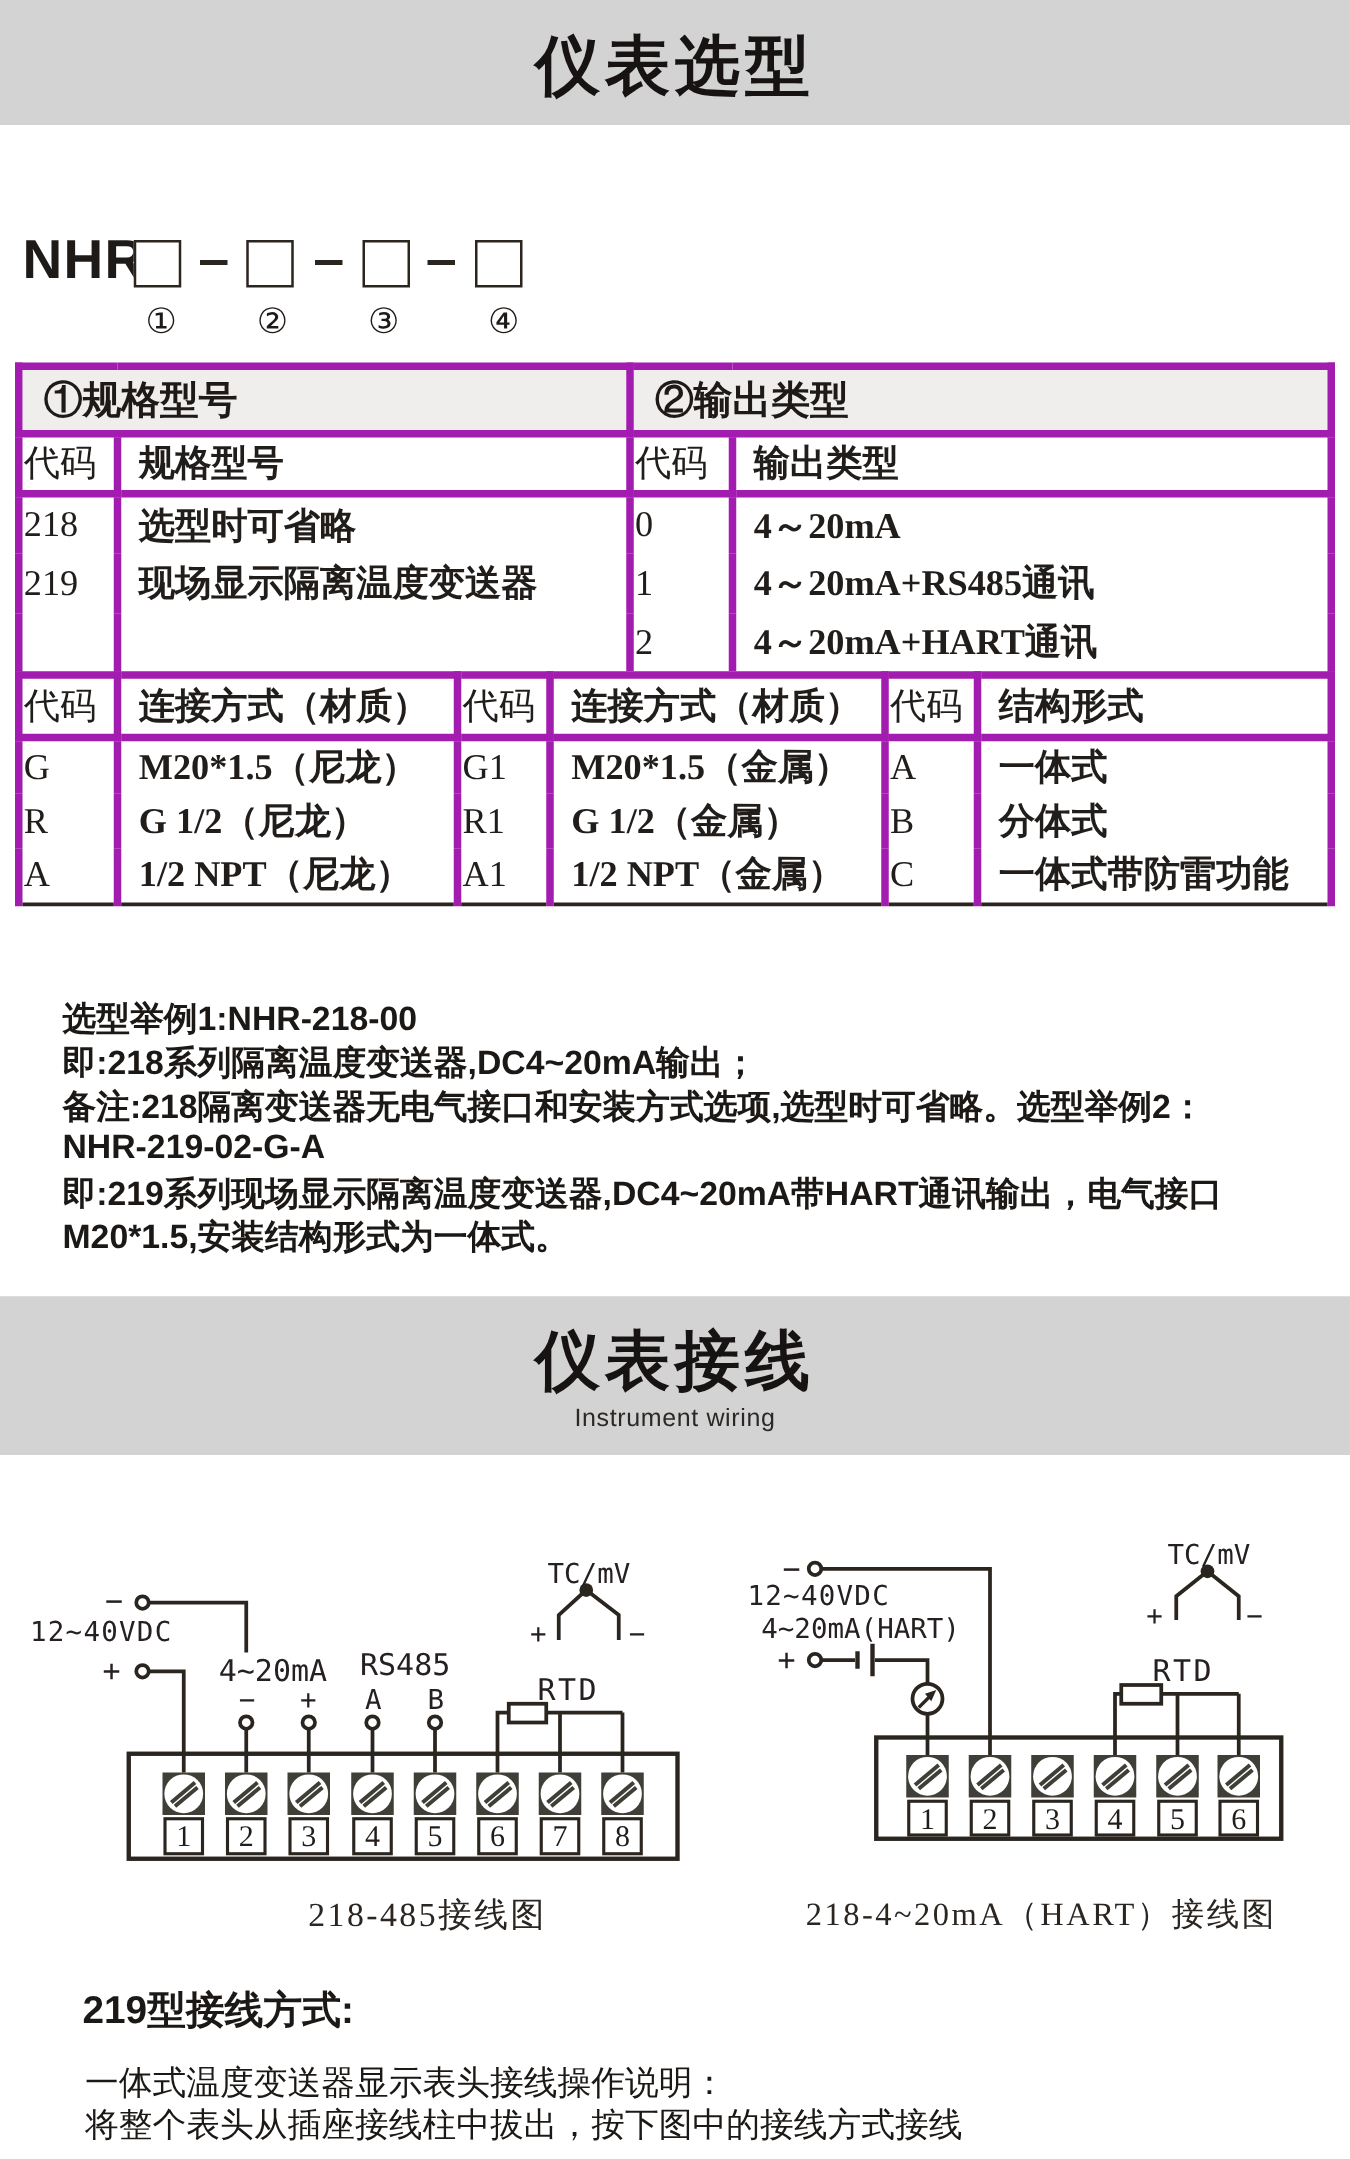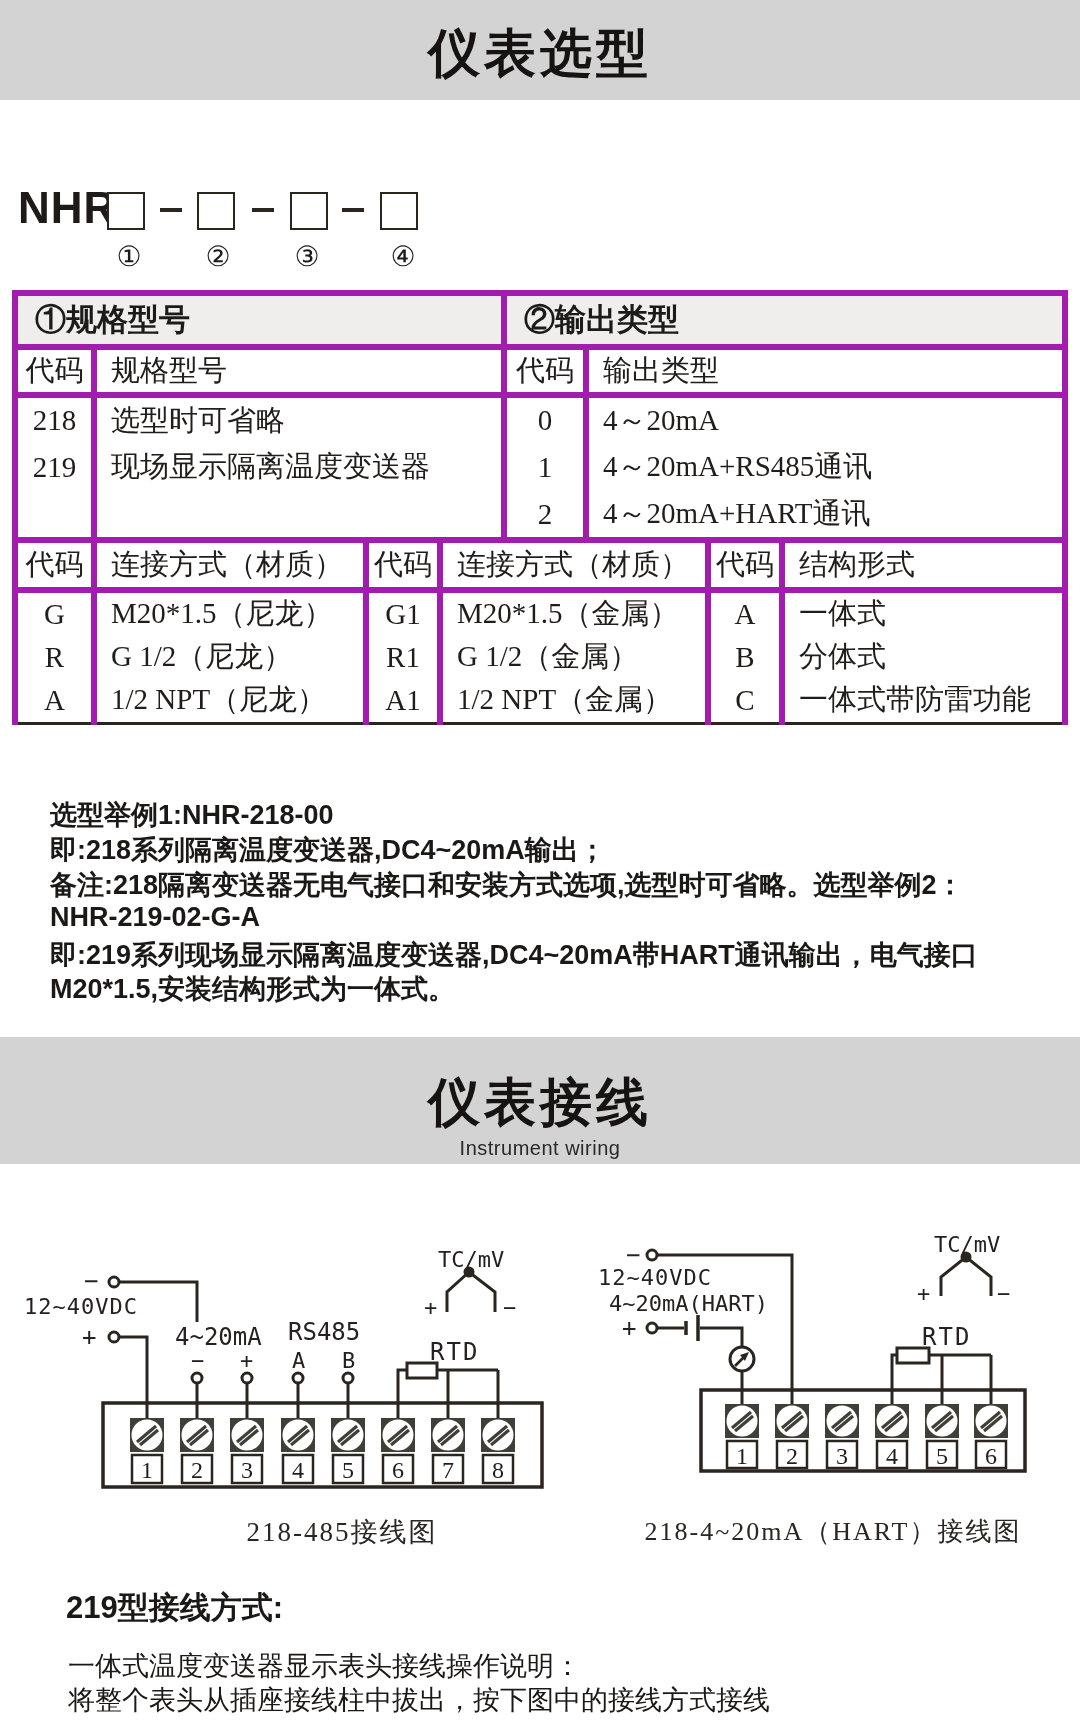--- a/index.html
+++ b/index.html
@@ -19,22 +19,22 @@
         font-family:"Liberation Serif","DejaVu Serif",serif;color:#1d1a18;}
 
   
   table.sel{position:absolute;left:12px;width:1050px;border-collapse:collapse;table-layout:fixed;
             border:3px solid #2b2520;background:#fff;}
   .sel th,.sel td{border:6px solid #a21caf;overflow:hidden;white-space:nowrap;}
   .sel tr.sec th{background:#efeeec;font-weight:700;font-size:31px;text-align:left;
                  padding:0 0 0 17px;color:#1d1a18;font-family:"Liberation Sans",sans-serif;}
   .sel td{font-family:"Liberation Serif","DejaVu Serif",serif;font-size:29px;color:#211d1b;}
   .sel tr.data td{border-top:0;border-bottom:0;}
-  .sel .code{text-align:center;}
-  .sel .desc{padding-left:14px;}
+  .sel .code{text-align:left;}
+  .sel .desc{padding-left:14px;font-weight:bold;}
 
   
   .note-line{position:absolute;left:50px;width:1000px;font-size:27px;font-weight:700;
              color:#1b1816;white-space:nowrap;}
 
   
   .h-wire{position:absolute;font-size:31px;font-weight:700;color:#1b1816;}
   .p-wire{position:absolute;font-size:27px;font-weight:500;color:#1b1816;white-space:nowrap;}
 
   
@@ -161,21 +161,21 @@
     </table>
 
   <div class="note-line" style="top:797px;">选型举例1:NHR-218-00</div>
   <div class="note-line" style="top:832px;">即:218系列隔离温度变送器,DC4~20mA输出；</div>
   <div class="note-line" style="top:867px;">备注:218隔离变送器无电气接口和安装方式选项,选型时可省略。选型举例2：</div>
   <div class="note-line" style="top:902px;">NHR-219-02-G-A</div>
   <div class="note-line" style="top:937px;">即:219系列现场显示隔离温度变送器,DC4~20mA带HART通讯输出，电气接口</div>
   <div class="note-line" style="top:971px;">M20*1.5,安装结构形式为一体式。</div>
 
   <div class="banner" style="top:1037px;height:127px;">
-    <div class="t" style="padding-top:26px;margin-top:13px;">仪表接线</div>
+    <div class="t" style="padding-top:26px;">仪表接线</div>
     <div class="s">Instrument wiring</div>
   </div>
 
 
   <svg class="wiring" width="1080" height="1727" viewBox="0 0 1080 1727">
     <defs>
       <g id="screw">
         <rect x="-17" y="-17" width="34" height="34" fill="#3f3e37"></rect>
         <circle r="15.5" fill="#ffffff"></circle>
         <line x1="-10" y1="7" x2="9" y2="-9" stroke="#3f3e37" stroke-width="3.2"></line>

